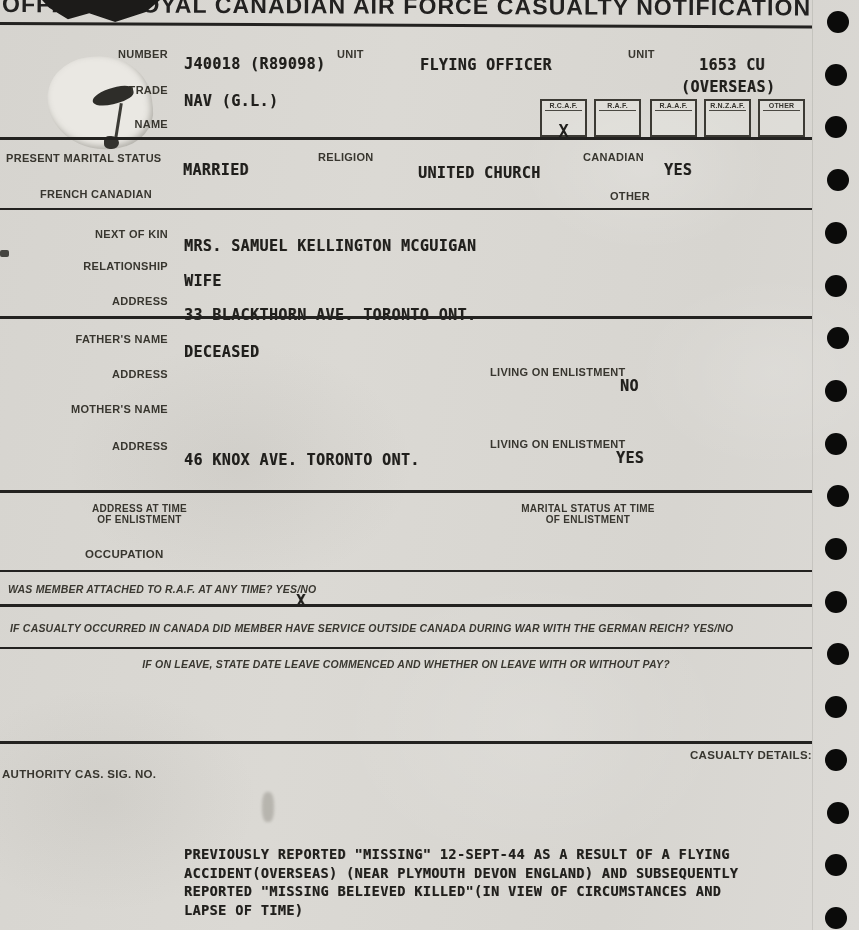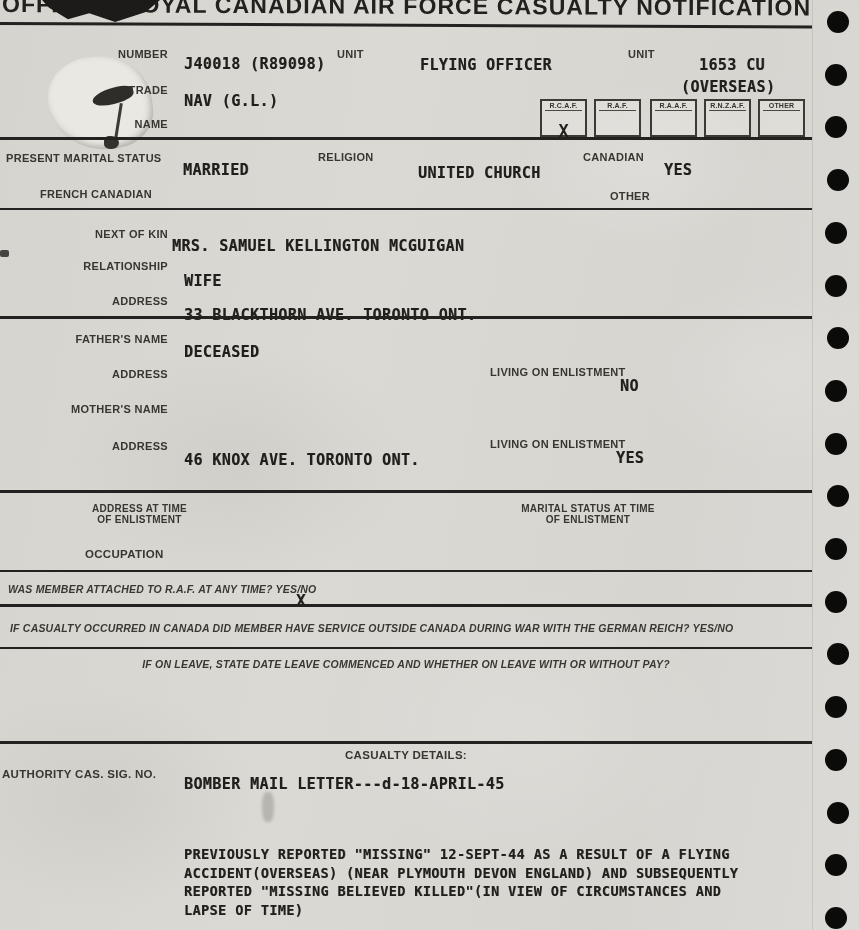--- a/index.html
+++ b/index.html
@@ -111,21 +111,21 @@
   <div class="lab" style="left:318px;top:151px">RELIGION</div>
   <div class="typ" style="left:418px;top:155px">UNITED CHURCH</div>
   <div class="lab" style="left:583px;top:151px">CANADIAN</div>
   <div class="typ" style="left:664px;top:152px">YES</div>
   <div class="lab" style="left:40px;top:188px">FRENCH CANADIAN</div>
   <div class="lab" style="left:610px;top:190px">OTHER</div>
 
   <div class="rule" style="top:208px;height:2px"></div>
 
   <div class="rlab" style="top:228px">NEXT OF KIN</div>
-  <div class="typ" style="left:172px;top:228px">MRS. SAMUEL KELLINGTON MCGUIGAN</div>
+  <div class="typ" style="left:184px;top:228px">MRS. SAMUEL KELLINGTON MCGUIGAN</div>
   <div class="rlab" style="top:260px">RELATIONSHIP</div>
   <div class="typ" style="left:184px;top:263px">WIFE</div>
   <div class="rlab" style="top:295px">ADDRESS</div>
   <div class="typ" style="left:184px;top:297px">33 BLACKTHORN AVE. TORONTO ONT.</div>
 
   <div class="rule" style="top:316px;height:3px"></div>
 
   <div class="rlab" style="top:333px">FATHER'S NAME</div>
   <div class="typ" style="left:184px;top:334px">DECEASED</div>
   <div class="rlab" style="top:368px">ADDRESS</div>
@@ -154,23 +154,22 @@
   <div class="rule" style="top:604px;height:3px"></div>
 
   <div class="qtext" style="left:10px;top:622px">IF CASUALTY OCCURRED IN CANADA DID MEMBER HAVE SERVICE OUTSIDE CANADA DURING WAR WITH THE GERMAN REICH?  YES/NO</div>
 
   <div class="rule" style="top:647px;height:2px"></div>
 
   <div class="qtext" style="left:0;top:658px;width:812px;text-align:center">IF ON LEAVE, STATE DATE LEAVE COMMENCED AND WHETHER ON LEAVE WITH OR WITHOUT PAY?</div>
 
   <div class="rule" style="top:741px;height:3px"></div>
 
-  <div class="lab" style="left:0;top:749px;width:812px;text-align:center;font-size:11.5px">CASUALTY DETAILS:</div>
+  <div class="lab" style="left:0;top:749px;width:812px;text-align:right;font-size:11.5px">CASUALTY DETAILS:</div>
   <div class="lab" style="left:2px;top:768px;font-size:11.5px">AUTHORITY CAS. SIG. NO.</div>
-  <div class="typ" style="left:184px;top:766px">BOMBER MAIL LETTER---d-18-APRIL-45</div>
 
   <div class="typ preline" style="left:184px;top:836px;width:565px;font-size:13.5px;line-height:18.5px;white-space:pre-line">PREVIOUSLY REPORTED "MISSING" 12-SEPT-44 AS A RESULT OF A FLYING
 ACCIDENT(OVERSEAS) (NEAR PLYMOUTH DEVON ENGLAND) AND SUBSEQUENTLY
 REPORTED "MISSING BELIEVED KILLED"(IN VIEW OF CIRCUMSTANCES AND
 LAPSE OF TIME)</div>
 
   <div style="position:absolute;left:812px;top:0;width:1px;height:930px;background:rgba(60,58,52,.12)"></div>
 </div>
 
 </body></html>

